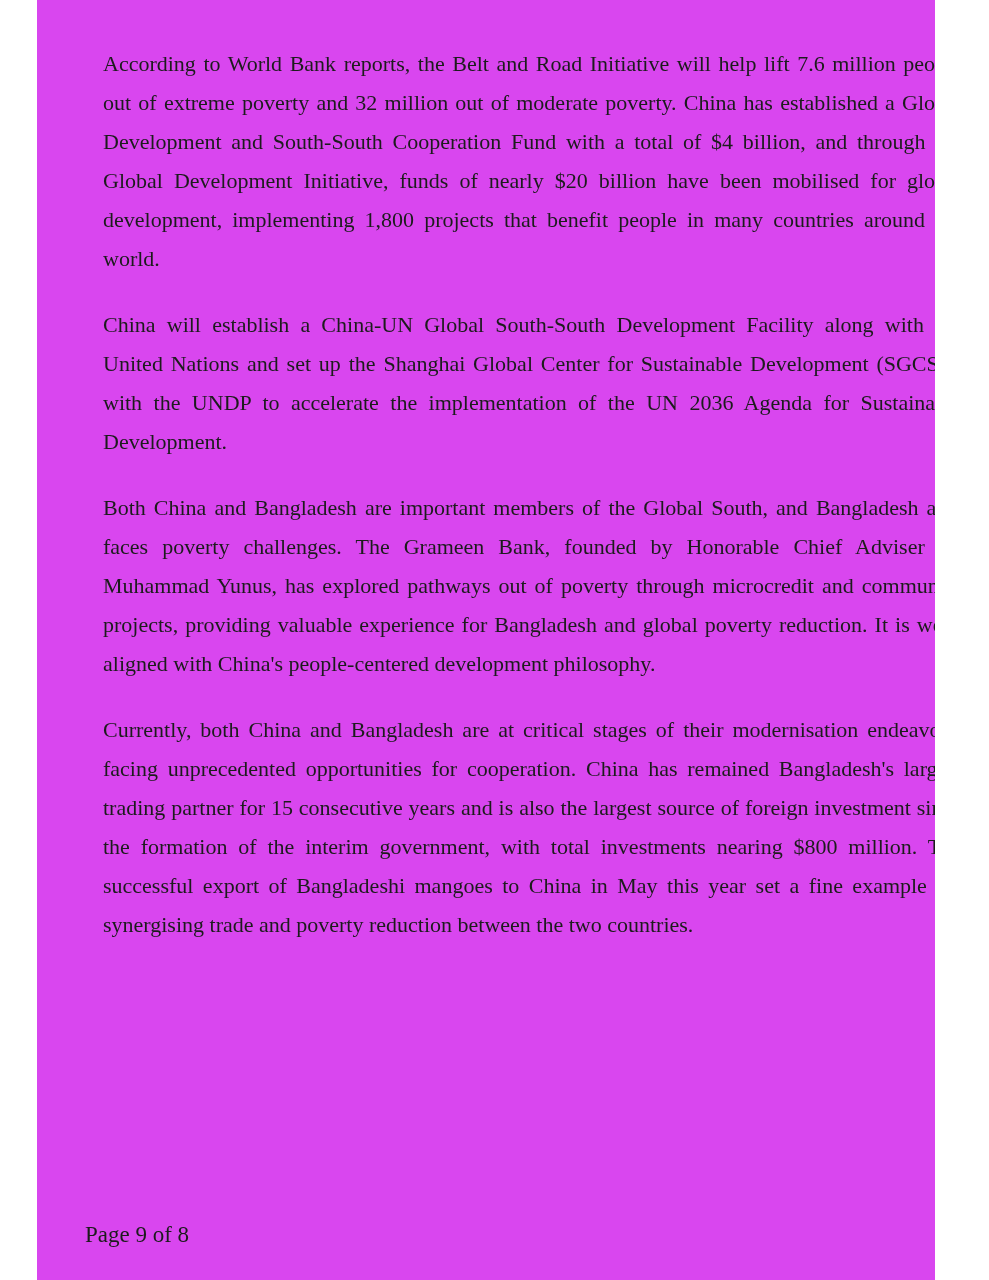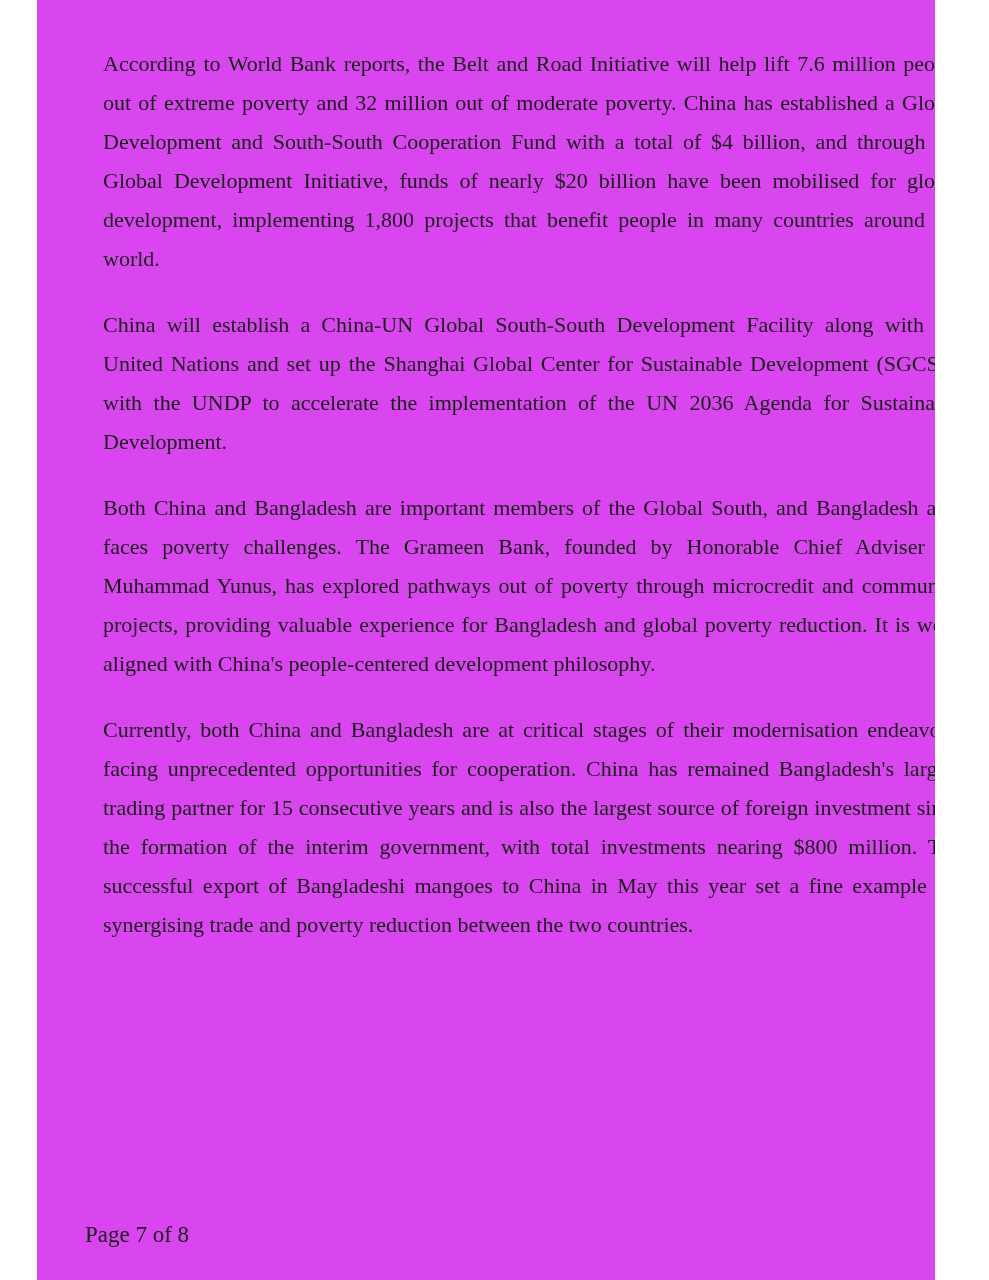--- a/index.html
+++ b/index.html
@@ -43,14 +43,14 @@
 </head>
 <body>
 
 <div class="page">
   <div class="content">
     <p>According to World Bank reports, the Belt and Road Initiative will help lift 7.6 million people out of extreme poverty and 32 million out of moderate poverty. China has established a Global Development and South-South Cooperation Fund with a total of $4 billion, and through the Global Development Initiative, funds of nearly $20 billion have been mobilised for global development, implementing 1,800 projects that benefit people in many countries around the world.</p>
     <p>China will establish a China-UN Global South-South Development Facility along with the United Nations and set up the Shanghai Global Center for Sustainable Development (SGCSD) with the UNDP to accelerate the implementation of the UN 2036 Agenda for Sustainable Development.</p>
     <p>Both China and Bangladesh are important members of the Global South, and Bangladesh also faces poverty challenges. The Grameen Bank, founded by Honorable Chief Adviser Dr Muhammad Yunus, has explored pathways out of poverty through microcredit and community projects, providing valuable experience for Bangladesh and global poverty reduction. It is well-aligned with China's people-centered development philosophy.</p>
     <p>Currently, both China and Bangladesh are at critical stages of their modernisation endeavors, facing unprecedented opportunities for cooperation. China has remained Bangladesh's largest trading partner for 15 consecutive years and is also the largest source of foreign investment since the formation of the interim government, with total investments nearing $800 million. The successful export of Bangladeshi mangoes to China in May this year set a fine example for synergising trade and poverty reduction between the two countries.</p>
   </div>
-  <div class="footer">Page 7 of 8</div>
+  <div class="footer">Page 9 of 8</div>
 </div>
 
 </body></html>

